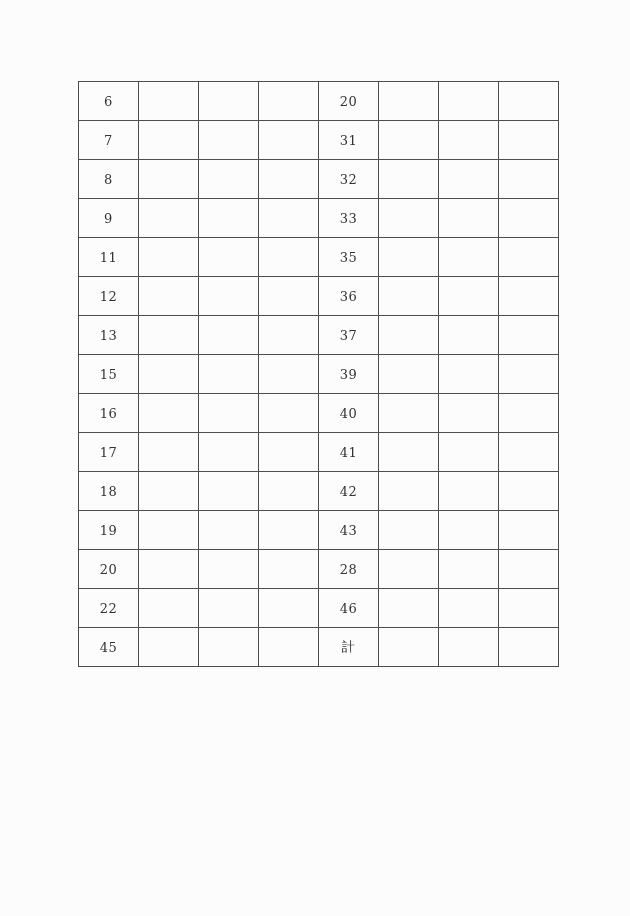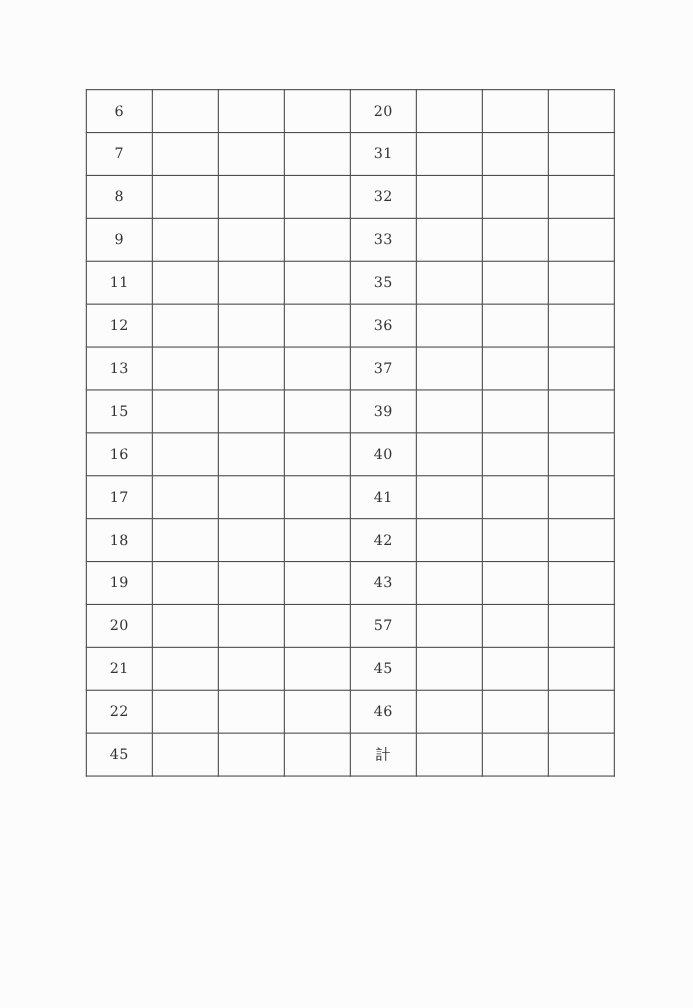--- a/index.html
+++ b/index.html
@@ -168,31 +168,21 @@
           <td>43</td>
           <td class="blank-cell"></td>
           <td class="blank-cell"></td>
           <td class="blank-cell"></td>
         </tr>
         <tr>
           <td>20</td>
           <td class="blank-cell"></td>
           <td class="blank-cell"></td>
           <td class="blank-cell"></td>
-          <td>57</td>
-          <td class="blank-cell"></td>
-          <td class="blank-cell"></td>
-          <td class="blank-cell"></td>
-        </tr>
-        <tr>
-          <td>21</td>
-          <td class="blank-cell"></td>
-          <td class="blank-cell"></td>
-          <td class="blank-cell"></td>
-          <td>45</td>
+          <td>28</td>
           <td class="blank-cell"></td>
           <td class="blank-cell"></td>
           <td class="blank-cell"></td>
         </tr>
         <tr>
           <td>22</td>
           <td class="blank-cell"></td>
           <td class="blank-cell"></td>
           <td class="blank-cell"></td>
           <td>46</td>

